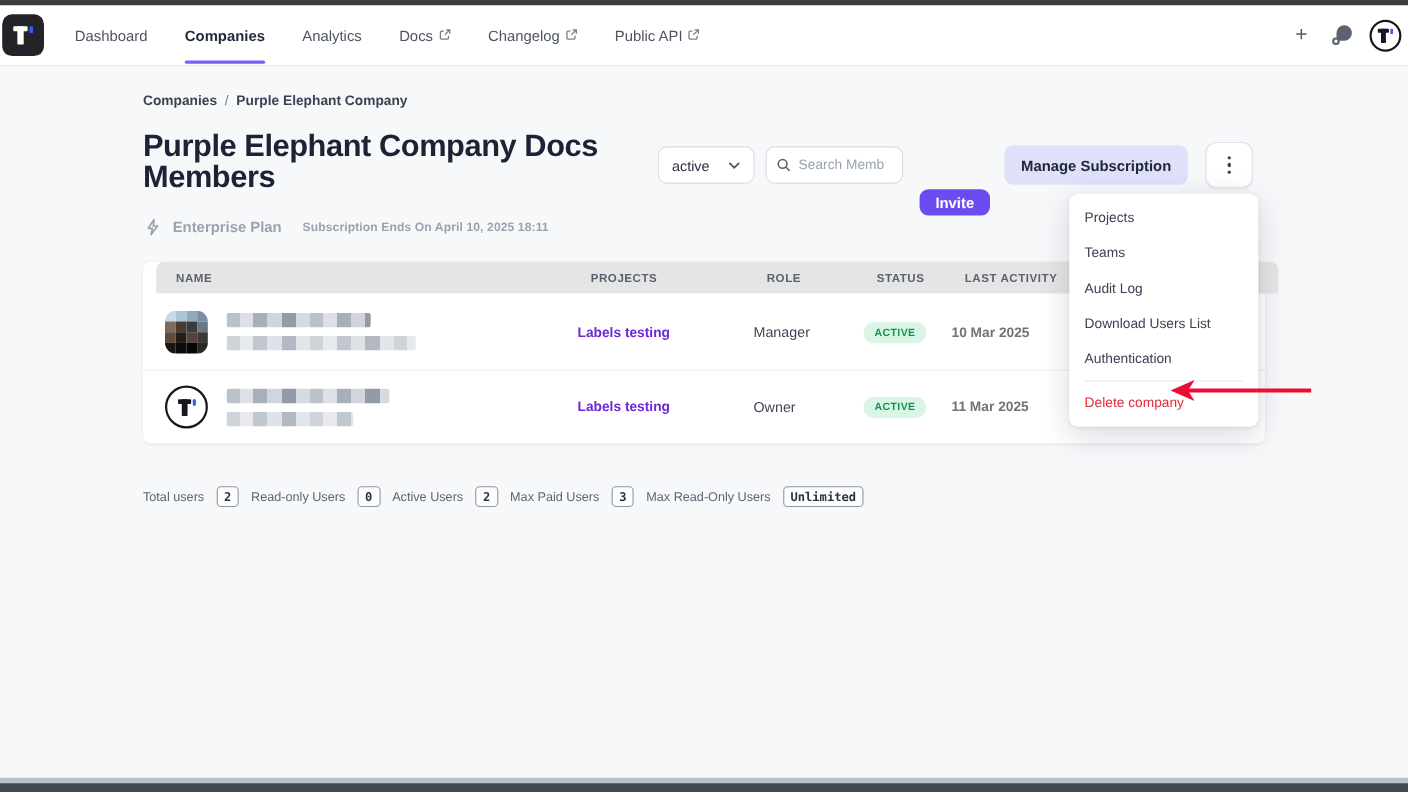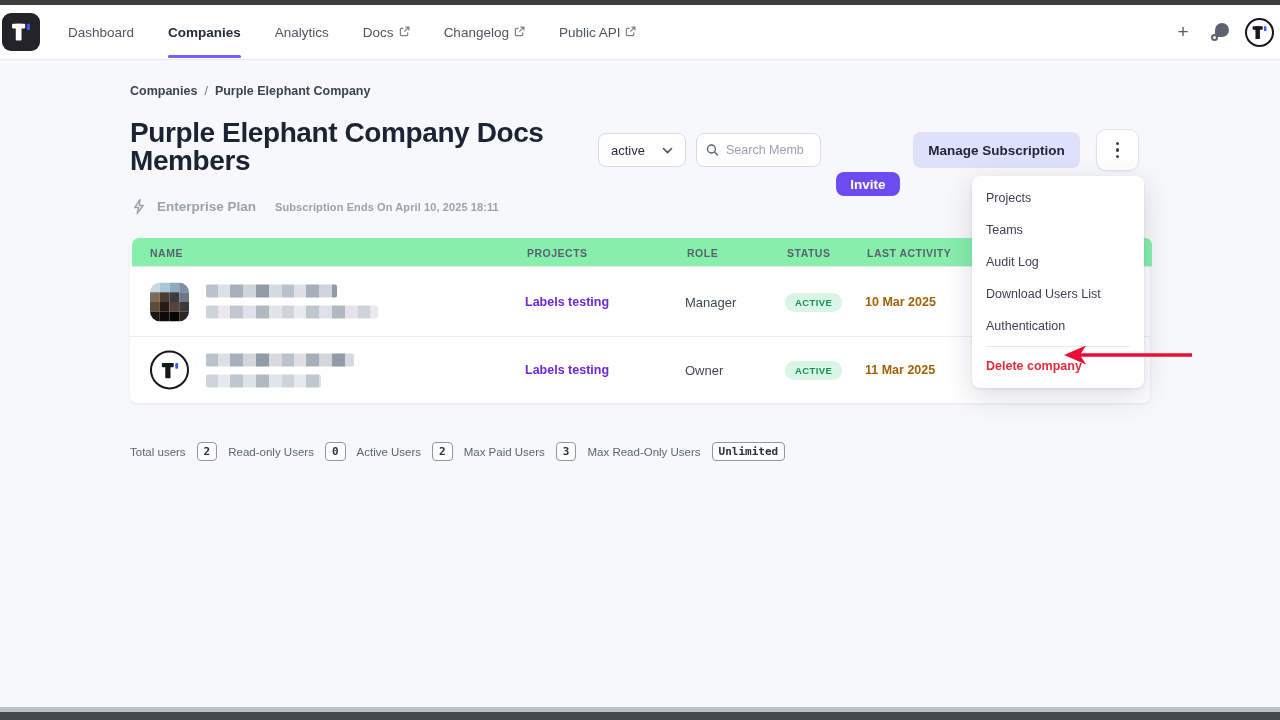--- a/index.html
+++ b/index.html
@@ -47,47 +47,47 @@
   .search-box { left:696px; top:133px; width:125px; height:34px; background:#fff; border:1px solid #d8dce2; border-radius:8px; display:flex; align-items:center; padding:0 9px; gap:7px; }
   .search-box input { border:none; outline:none; width:85px; font-size:12.5px; color:#333; font-family:"Liberation Sans",sans-serif; background:transparent; }
   .search-box input::placeholder { color:#9aa3b0; }
   .btn-invite { left:836px; top:132px; width:64px; height:24px; background:#6c4cf1; color:#fff; border:none; border-radius:8px; font-size:13.5px; font-weight:600; font-family:"Liberation Sans",sans-serif; cursor:pointer;margin-top:40px; }
   .btn-manage { left:913px; top:132px; width:167px; height:36px; background:#dfe1fa; color:#20263c; border:none; border-radius:8px; font-size:13.5px; font-weight:700; font-family:"Liberation Sans",sans-serif; cursor:pointer; }
   .btn-kebab { left:1096px; top:129px; width:43px; height:42px; background:#fff; border:1px solid #e1e4e9; border-radius:10px; box-shadow:0 1px 2px rgba(20,30,50,.05); display:flex; flex-direction:column; align-items:center; justify-content:center; gap:3px; cursor:pointer; }
   .kdot { width:3.5px; height:3.5px; border-radius:50%; background:#3c4250; }
 
   
   .table-card { left:130px; top:238px; width:1020px; height:165px; background:#fff; border-radius:7px; box-shadow:0 1px 3px rgba(25,35,60,.07); }
-  .thead { position:absolute; left:2px; top:0; width:100%; height:29px; background:#86efac; border-radius:7px 7px 0 0; border-bottom:1px solid #e7e9ed; }
+  .thead { position:absolute; left:12px; top:0; width:100%; height:29px; background:#e5e5e5; border-radius:7px 7px 0 0; border-bottom:1px solid #e7e9ed; }
   .th { position:absolute; top:9px; font-size:10.5px; font-weight:700; color:#59626f; letter-spacing:.5px; }
   .trow { position:absolute; left:0; width:100%; height:69px; }
   .trow + .trow { border-top:1px solid #eceef1; }
   .td { position:absolute; top:50%; transform:translateY(-50%); }
   .col-name { left:18px; } .col-proj { left:395px; } .col-role { left:555px; } .col-status { left:655px; } .col-last { left:735px; }
   .proj-link { font-size:12.5px; font-weight:700; color:#6d28d9; cursor:pointer; }
   .role-txt { font-size:13px; color:#3f4856; }
   .badge { display:inline-block; background:#d8f5e6; color:#17914f; font-size:9.5px; font-weight:700; letter-spacing:.4px; padding:4px 10px; border-radius:10px; }
-  .last-txt { font-size:12.5px; font-weight:600; color:#a16207; }
+  .last-txt { font-size:12.5px; font-weight:600; color:#737373; }
   .name-cell { position:absolute; left:20px; top:50%; transform:translateY(-50%); display:flex; align-items:center; gap:17px; }
   .px-avatar { width:39px; height:39px; border-radius:10px; overflow:hidden; }
   .ring-avatar { width:39px; height:39px; border-radius:50%; border:2.5px solid #16181c; background:#fff; display:flex; align-items:center; justify-content:center; }
   .blur-lines { display:flex; flex-direction:column; gap:8px; }
   .blur-line { height:13px; border-radius:2px; background-image:repeating-linear-gradient(90deg,#aeb7c2 0 12px,#d7dbe0 12px 24px,#97a1ae 24px 37px,#c9ced5 37px 50px,#7e8a98 50px 63px,#cfd4da 63px 76px); opacity:.85; }
   .blur-light { opacity:.6; }
 
   
   .stats-row { left:130px; top:430px; display:flex; align-items:center; gap:11px;margin-top:12px; }
   .stat-label { font-size:11.5px; color:#5b6573; }
   .stat-chip { font-family:"DejaVu Sans Mono", monospace; font-size:11px; font-weight:700; color:#2b3240; border:1.3px solid #8f98a3; border-radius:4px; padding:2px 6px; background:#fdfdfe; }
 
   
   .menu { left:972px; top:176px; width:172px; background:#fff; border-radius:8px; box-shadow:0 8px 28px rgba(20,30,55,.16), 0 1px 3px rgba(20,30,55,.08); padding:6px 0 6px; }
   .menu-item { padding:9px 14px; font-size:12.5px; color:#3b4254; cursor:pointer; }
   .menu-divider { height:1px; background:#e7e9ee; margin:4px 14px 3px; }
-  .menu-danger { color:#e12d39; font-weight:700; }
+  .menu-danger { color:#e12d39; font-weight:400; }
 
   .arrow-anno { left:1064px; top:343px; width:130px; height:24px; pointer-events:none; }
 </style>
 </head>
 <body>
 
 <div class="screen">
 
   <div class="abs top-strip"></div>
 

